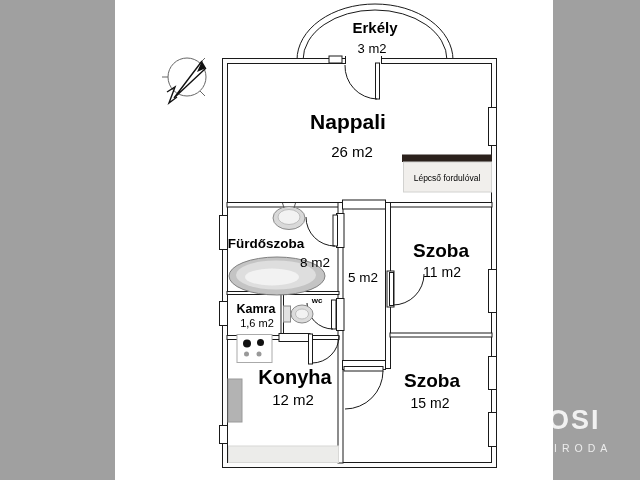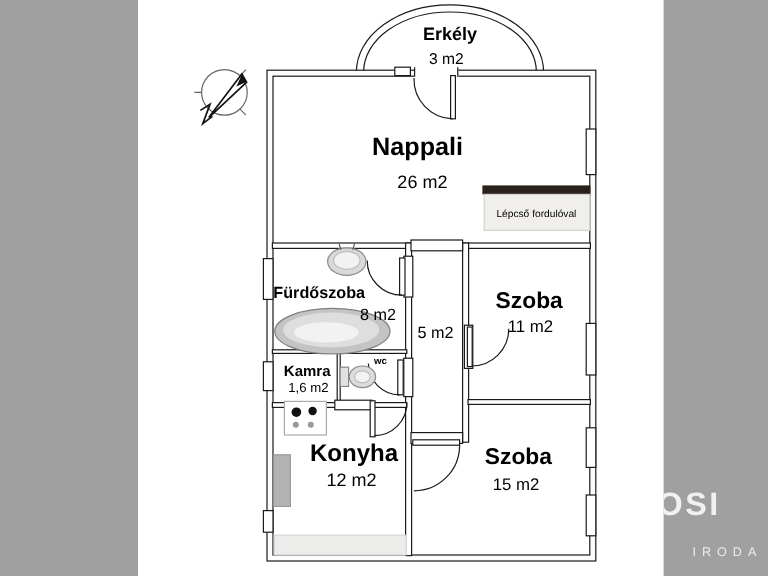--- a/index.html
+++ b/index.html
@@ -4,22 +4,22 @@
 <style>
   html,body{margin:0;padding:0;background:#fff;}
   #stage{position:relative;width:640px;height:480px;overflow:hidden;background:#fff;
          font-family:"Liberation Sans",sans-serif;}
   .band{position:absolute;top:0;height:480px;background:#a0a0a0;}
   #band-left{left:0;width:115px;}
   #band-right{left:553px;width:87px;overflow:hidden;}
   #plan-svg{position:absolute;left:0;top:0;}
   .wm1{position:absolute;top:405px;left:-5px;font-size:27px;font-weight:bold;
        letter-spacing:2px;color:rgba(255,255,255,0.85);white-space:nowrap;}
-  .wm2{position:absolute;top:442px;left:24px;font-size:10.5px;letter-spacing:5px;
-       color:rgba(255,255,255,0.8);white-space:nowrap;margin-top:12px;}
+  .wm2{position:absolute;top:442px;left:1px;font-size:10.5px;letter-spacing:5px;
+       color:rgba(255,255,255,0.8);white-space:nowrap;}
   text{fill:#000;}
   .rn{font-weight:bold;}
   .wall{fill:#ffffff;stroke:#1a1a1a;stroke-width:1;}
   .open{fill:#ffffff;stroke:#1a1a1a;stroke-width:1;}
   .win{fill:#ffffff;stroke:#1a1a1a;stroke-width:1;}
   .leaf{fill:#ffffff;stroke:#1a1a1a;stroke-width:1;}
   .arc{fill:none;stroke:#1a1a1a;stroke-width:1;}
 </style>
 </head>
 <body>

